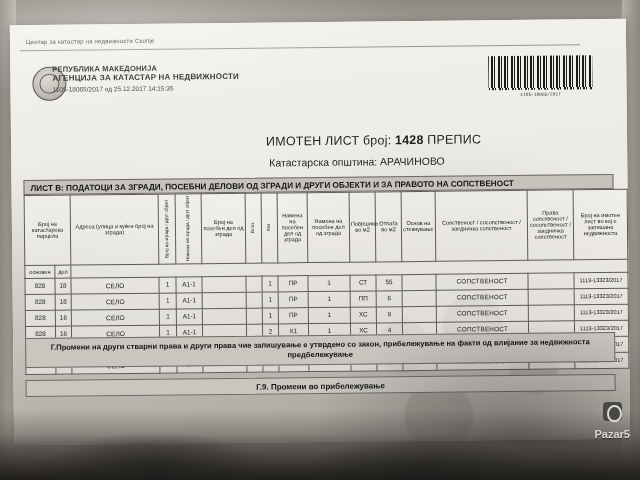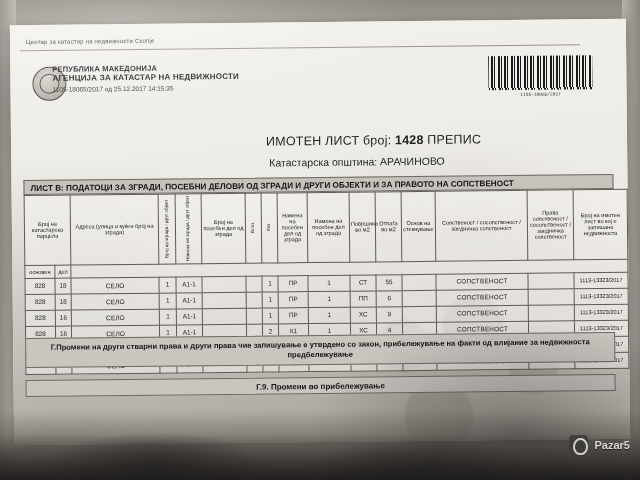--- a/index.html
+++ b/index.html
@@ -238,25 +238,26 @@
   }
   .blur-bottom {
     position: absolute;
     left: 0; bottom: 0; width: 640px; height: 46px;
     background: linear-gradient(180deg, rgba(60,57,53,0) 0%, rgba(45,43,40,0.55) 55%, rgba(30,28,26,0.9) 100%);
     pointer-events: none;
   }
   .wm-logo {
     position: absolute;
     right: 10px;
-    bottom: 26px;
+    bottom: 40px;
     display: flex;
     align-items: center;
     gap: 7px;
     opacity: 0.85;
+    flex-direction: column;
   }
   .wm-mark {
     width: 19px; height: 19px;
     border-radius: 4px;
     background: #3a3a3a;
     position: relative;
   }
   .wm-mark:before {
     content: "";
     position: absolute;

